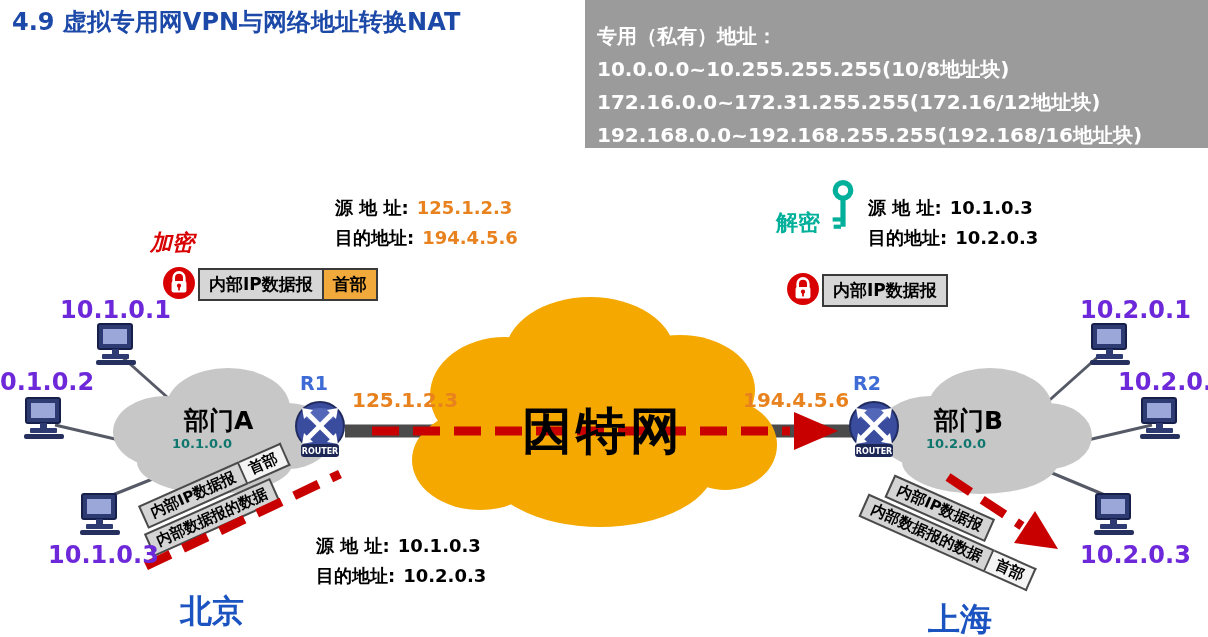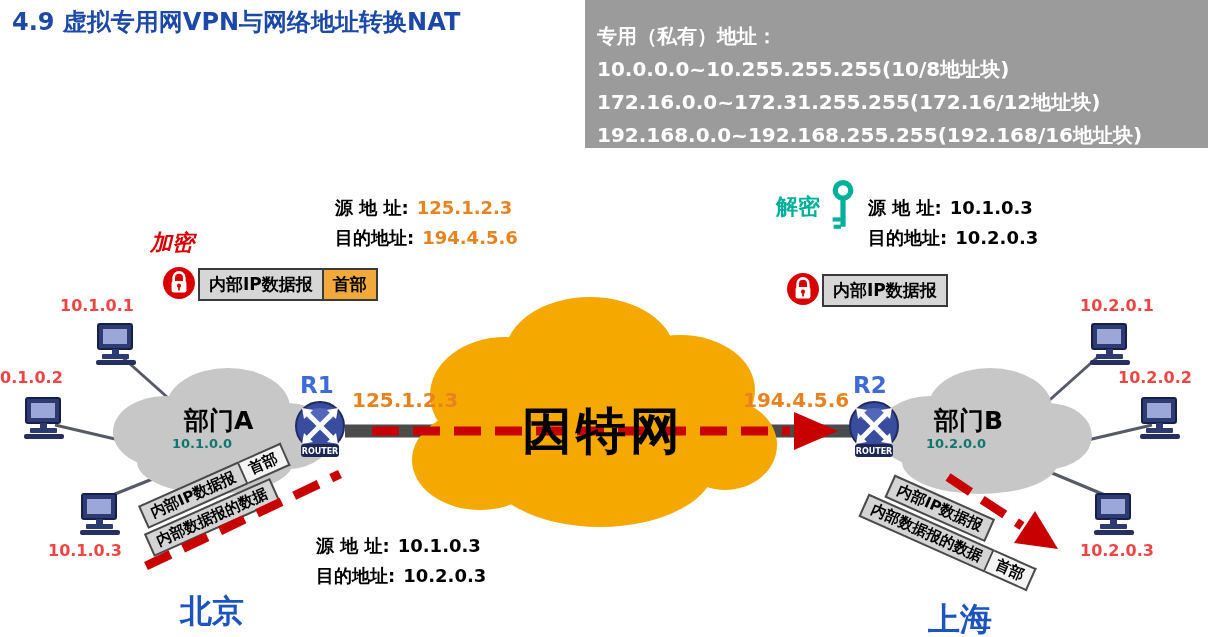--- a/index.html
+++ b/index.html
@@ -26,25 +26,25 @@
   .orange{color:#e8821e;}
 
   .enc-label{font-size:22px;font-weight:bold;color:#d80000;white-space:nowrap;font-style:italic;}
   .dec-label{font-size:22px;font-weight:bold;color:#00b09a;white-space:nowrap;}
 
   .pkt-box{position:absolute;display:flex;align-items:stretch;}
   .pkt-cell{border:2px solid #3a3a3a;background:#d6d6d6;color:#000;font-weight:bold;font-size:17px;
     padding:3px 9px;white-space:nowrap;}
   .pkt-cell.header-cell{background:#f2a93c;border-left:none;}
 
-  .host-label{position:absolute;font-size:16px;font-weight:bold;color:#ef4444;white-space:nowrap;}
+  .host-label{position:absolute;font-size:24px;font-weight:bold;color:#6d28d9;white-space:nowrap;}
   .cloud-name{position:absolute;font-size:25px;font-weight:bold;color:#000;white-space:nowrap;}
   .cloud-net{position:absolute;font-size:13px;font-weight:bold;color:#0f766e;white-space:nowrap;}
   .internet-name{position:absolute;left:522px;top:398px;font-size:50px;font-weight:bold;color:#000;letter-spacing:4px;white-space:nowrap;}
-  .router-name{position:absolute;font-size:23px;font-weight:bold;color:#3e6bd6;white-space:nowrap;}
+  .router-name{position:absolute;font-size:19px;font-weight:bold;color:#3e6bd6;white-space:nowrap;}
   .router-addr{position:absolute;font-size:20px;font-weight:bold;color:#e8821e;white-space:nowrap;}
   .city{position:absolute;font-size:32px;font-weight:bold;color:#1b53c0;white-space:nowrap;}
 
   .tilt-group{position:absolute;transform-origin:0 0;display:flex;flex-direction:column;}
   .tilt-bar{display:inline-flex;}
   .tilt-cell{border:2px solid #4a4a4a;background:#d4d4d4;color:#000;font-weight:bold;font-size:15px;
     padding:1px 7px;white-space:nowrap;}
   .tilt-cell.hd{background:#f4f4f4;border-left:none;}
 
   .icon{position:absolute;}
@@ -146,21 +146,21 @@
     <span class="pkt-cell header-cell">首部</span>
   </div>
 
   <div class="addr-row" style="left:335px;top:196px;">
     <span>源 地 址:</span><span class="addr-val orange">125.1.2.3</span>
   </div>
   <div class="addr-row" style="left:335px;top:226px;">
     <span>目的地址:</span><span class="addr-val orange">194.4.5.6</span>
   </div>
 
-  <div class="abs dec-label" style="left:776px;top:192px;">解密</div>
+  <div class="abs dec-label" style="left:776px;top:208px;">解密</div>
 
   <svg class="icon" style="left:828px;top:180px;" width="30" height="54" viewBox="0 0 28 52">
     <circle cx="14" cy="10" r="7.5" stroke="#00b09a" stroke-width="5" fill="none"></circle>
     <rect x="11.5" y="17" width="5" height="28" fill="#00b09a"></rect>
     <rect x="4" y="36" width="8" height="4" fill="#00b09a"></rect>
     <rect x="5" y="43" width="7" height="4" fill="#00b09a"></rect>
   </svg>
 
   <div class="addr-row" style="left:868px;top:196px;">
     <span>源 地 址:</span><span class="addr-val">10.1.0.3</span>

